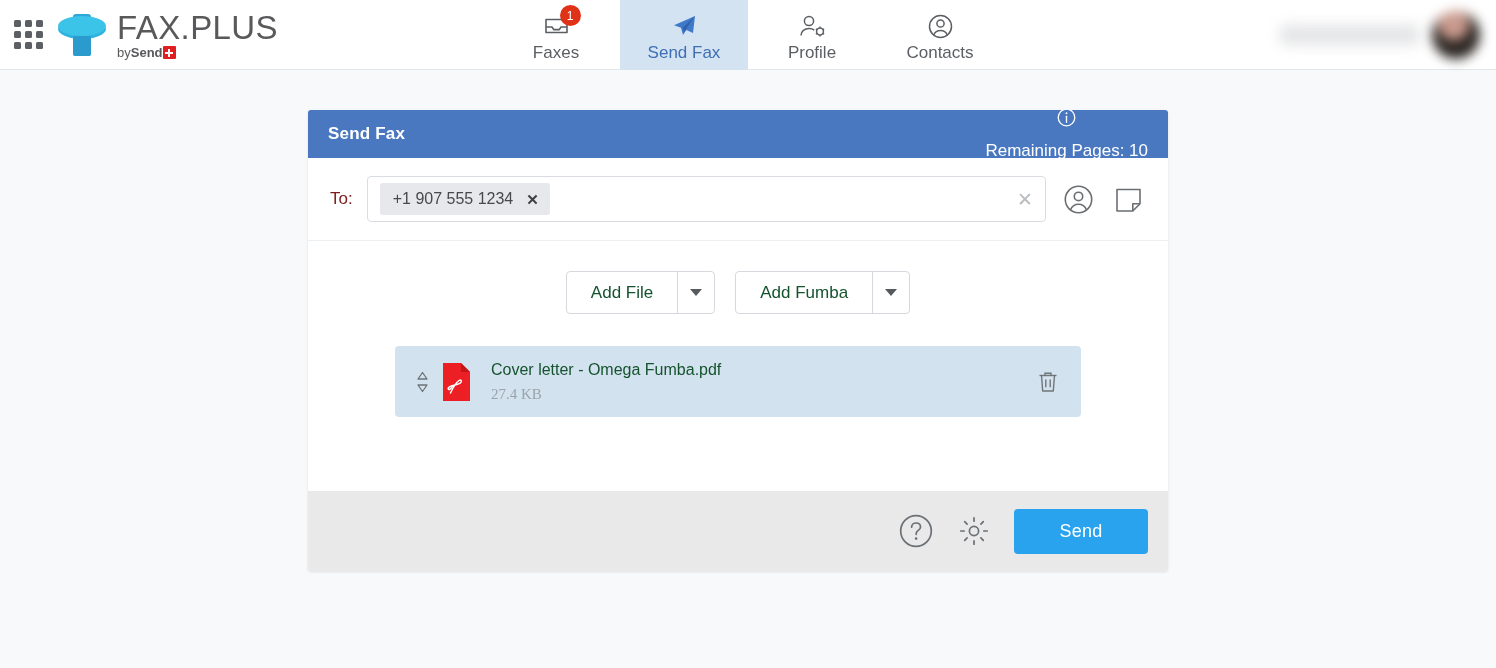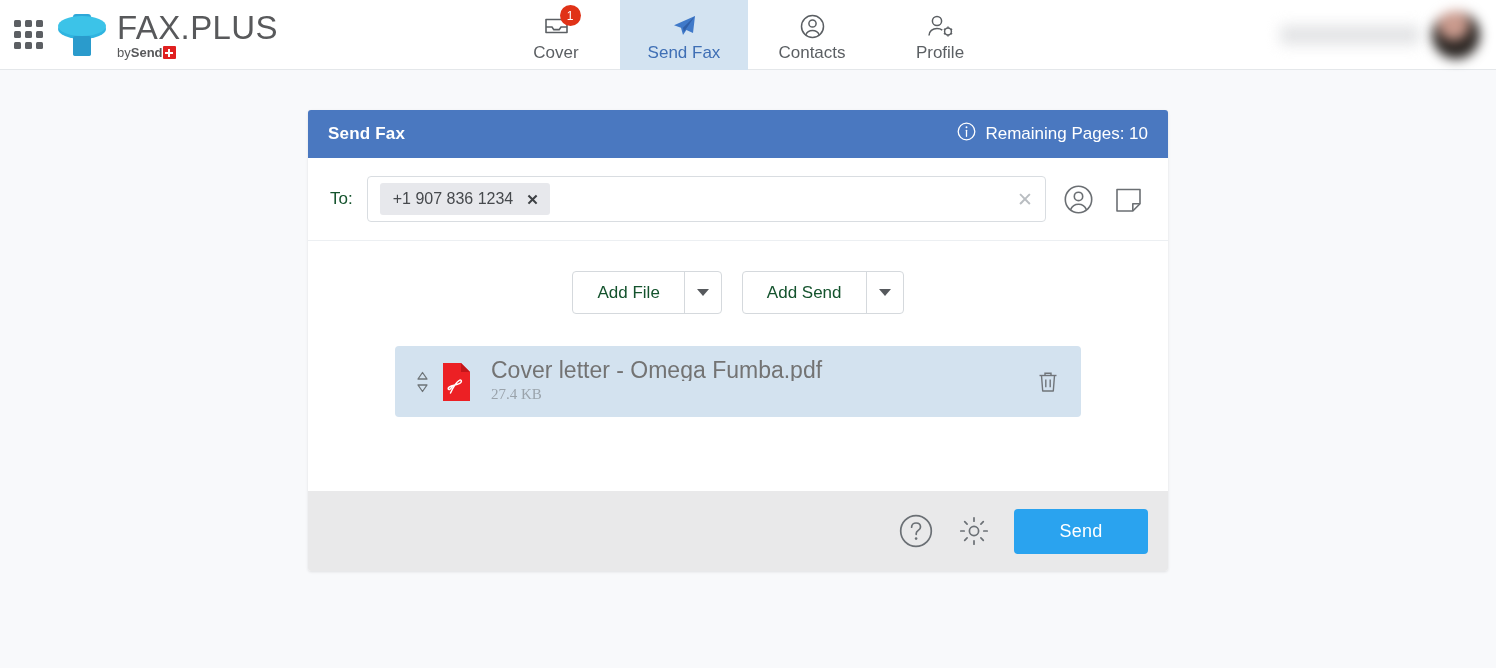--- a/index.html
+++ b/index.html
@@ -180,31 +180,32 @@
     justify-content: space-between;
     padding: 0 20px;
   }
   .card-title { font-size: 17px; font-weight: 700; letter-spacing: .2px; }
   .remaining {
     display: flex;
     align-items: center;
     gap: 9px;
     font-size: 17px;
     font-weight: 400;
+    flex-direction: column;
   }
 
   
   .to-row {
     display: flex;
     align-items: center;
     padding: 18px 22px 18px 22px;
     border-bottom: 1px solid #eceff2;
     gap: 14px;
   }
-  .to-label { font-size: 17px; color: #14532d; flex: none; }
+  .to-label { font-size: 17px; color: #7f1d1d; flex: none; }
   .recipients-field {
     flex: 1;
     min-height: 46px;
     border: 1px solid #d9dde1;
     border-radius: 4px;
     display: flex;
     align-items: center;
     padding: 5px 8px 5px 12px;
     background: #fff;
     cursor: text;
@@ -300,22 +301,22 @@
     cursor: grab;
   }
   .pdf-icon {
     flex: none;
     width: 31px; height: 40px;
     margin-left: 9px;
     margin-right: 19px;
   }
   .file-meta { flex: 1; min-width: 0; }
   .file-name {
-    font-size: 23px;
-    color: #737373;
+    font-size: 16px;
+    color: #14532d;
     line-height: 22px;
     white-space: nowrap;
     overflow: hidden;
     text-overflow: ellipsis;
   }
   .file-size { font-size: 15px; color: #9aa3ab; line-height: 22px; margin-top: 2px; font-family: Liberation Serif, serif; }
   .trash-btn { flex: none; width: 30px; display: flex; align-items: center; justify-content: center; cursor: pointer; color: #70757a; }
 
   
   .card-footer {
@@ -382,54 +383,54 @@
   <div class="nav-tabs">
 
     <div class="nav-tab">
       <span class="ico">
         <svg width="27" height="24" viewBox="0 0 27 24" fill="none" stroke="#5b5f63" stroke-width="1.6">
           <path d="M3 5.5h21v13H3z" stroke-linejoin="round"></path>
           <path d="M3 13h6l1.8 2.6h5.4L18 13h6"></path>
         </svg>
         <span class="nav-badge">1</span>
       </span>
-      <span>Cover</span>
+      <span>Faxes</span>
     </div>
 
     <div class="nav-tab active">
       <span class="ico">
         <svg width="28" height="26" viewBox="0 0 28 26">
           <path d="M25 3 4 12.3l7 2.4 2 7.3 3.4-5.1L23 20z" fill="#3f79c9"></path>
           <path d="M25 3 13 14.7l.9 4.2z" fill="#2f5fa8"></path>
         </svg>
       </span>
       <span>Send Fax</span>
-    </div>
-
-    <div class="nav-tab">
-      <span class="ico">
-        <svg width="27" height="27" viewBox="0 0 27 27" fill="none" stroke="#5b5f63" stroke-width="1.5">
-          <circle cx="13.5" cy="13.5" r="11"></circle>
-          <circle cx="13.5" cy="10.5" r="3.6"></circle>
-          <path d="M6.6 22.2c1.3-3 3.9-4.6 6.9-4.6s5.6 1.6 6.9 4.6"></path>
-        </svg>
-      </span>
-      <span>Contacts</span>
     </div>
 
     <div class="nav-tab">
       <span class="ico">
         <svg width="29" height="27" viewBox="0 0 29 27" fill="none" stroke="#5b5f63" stroke-width="1.5">
           <circle cx="11" cy="8" r="4.6"></circle>
           <path d="M3 22.5c0-4.4 3.6-7 8-7 2 0 3.9.5 5.3 1.6"></path>
           <circle cx="22" cy="18.5" r="3.4"></circle>
           <path d="M22 13.4v1.3M22 22.3v1.3M26.1 15.9l-1.1.7M19 20.4l-1.1.7M26.1 21.1l-1.1-.7M19 16.6l-1.1-.7"></path>
         </svg>
       </span>
       <span>Profile</span>
+    </div>
+
+    <div class="nav-tab">
+      <span class="ico">
+        <svg width="27" height="27" viewBox="0 0 27 27" fill="none" stroke="#5b5f63" stroke-width="1.5">
+          <circle cx="13.5" cy="13.5" r="11"></circle>
+          <circle cx="13.5" cy="10.5" r="3.6"></circle>
+          <path d="M6.6 22.2c1.3-3 3.9-4.6 6.9-4.6s5.6 1.6 6.9 4.6"></path>
+        </svg>
+      </span>
+      <span>Contacts</span>
     </div>
 
   </div>
 
   <div class="topnav-right">
     <span class="user-name-blur"></span>
     <span class="avatar-blur"></span>
   </div>
 </div>
 
@@ -448,21 +449,21 @@
         </span>
         <span>Remaining Pages: 10</span>
       </span>
     </div>
 
     <div class="to-row">
       <span class="to-label">To:</span>
 
       <div class="recipients-field">
         <span class="chip">
-          <span>+1 907 836 1234</span>
+          <span>+1 907 555 1234</span>
           <span class="chip-x">✕</span>
         </span>
         <span class="field-clear">✕</span>
       </div>
 
       <div class="to-actions">
         <span class="icon-btn">
           <svg width="31" height="31" viewBox="0 0 31 31" fill="none" stroke="#6b6f73" stroke-width="1.6">
             <circle cx="15.5" cy="15.5" r="13.2"></circle>
             <circle cx="15.5" cy="12.4" r="4.2"></circle>
@@ -481,21 +482,21 @@
     <div class="card-body">
 
       <div class="add-btn-row">
         <div class="split-btn">
           <span class="main">Add File</span>
           <span class="caret">
             <span class="caret-glyph"></span>
           </span>
         </div>
         <div class="split-btn">
-          <span class="main">Add Send</span>
+          <span class="main">Add Fumba</span>
           <span class="caret">
             <span class="caret-glyph"></span>
           </span>
         </div>
       </div>
 
       <div class="file-list">
         <div class="file-row">
 
           <span class="drag-handle">

